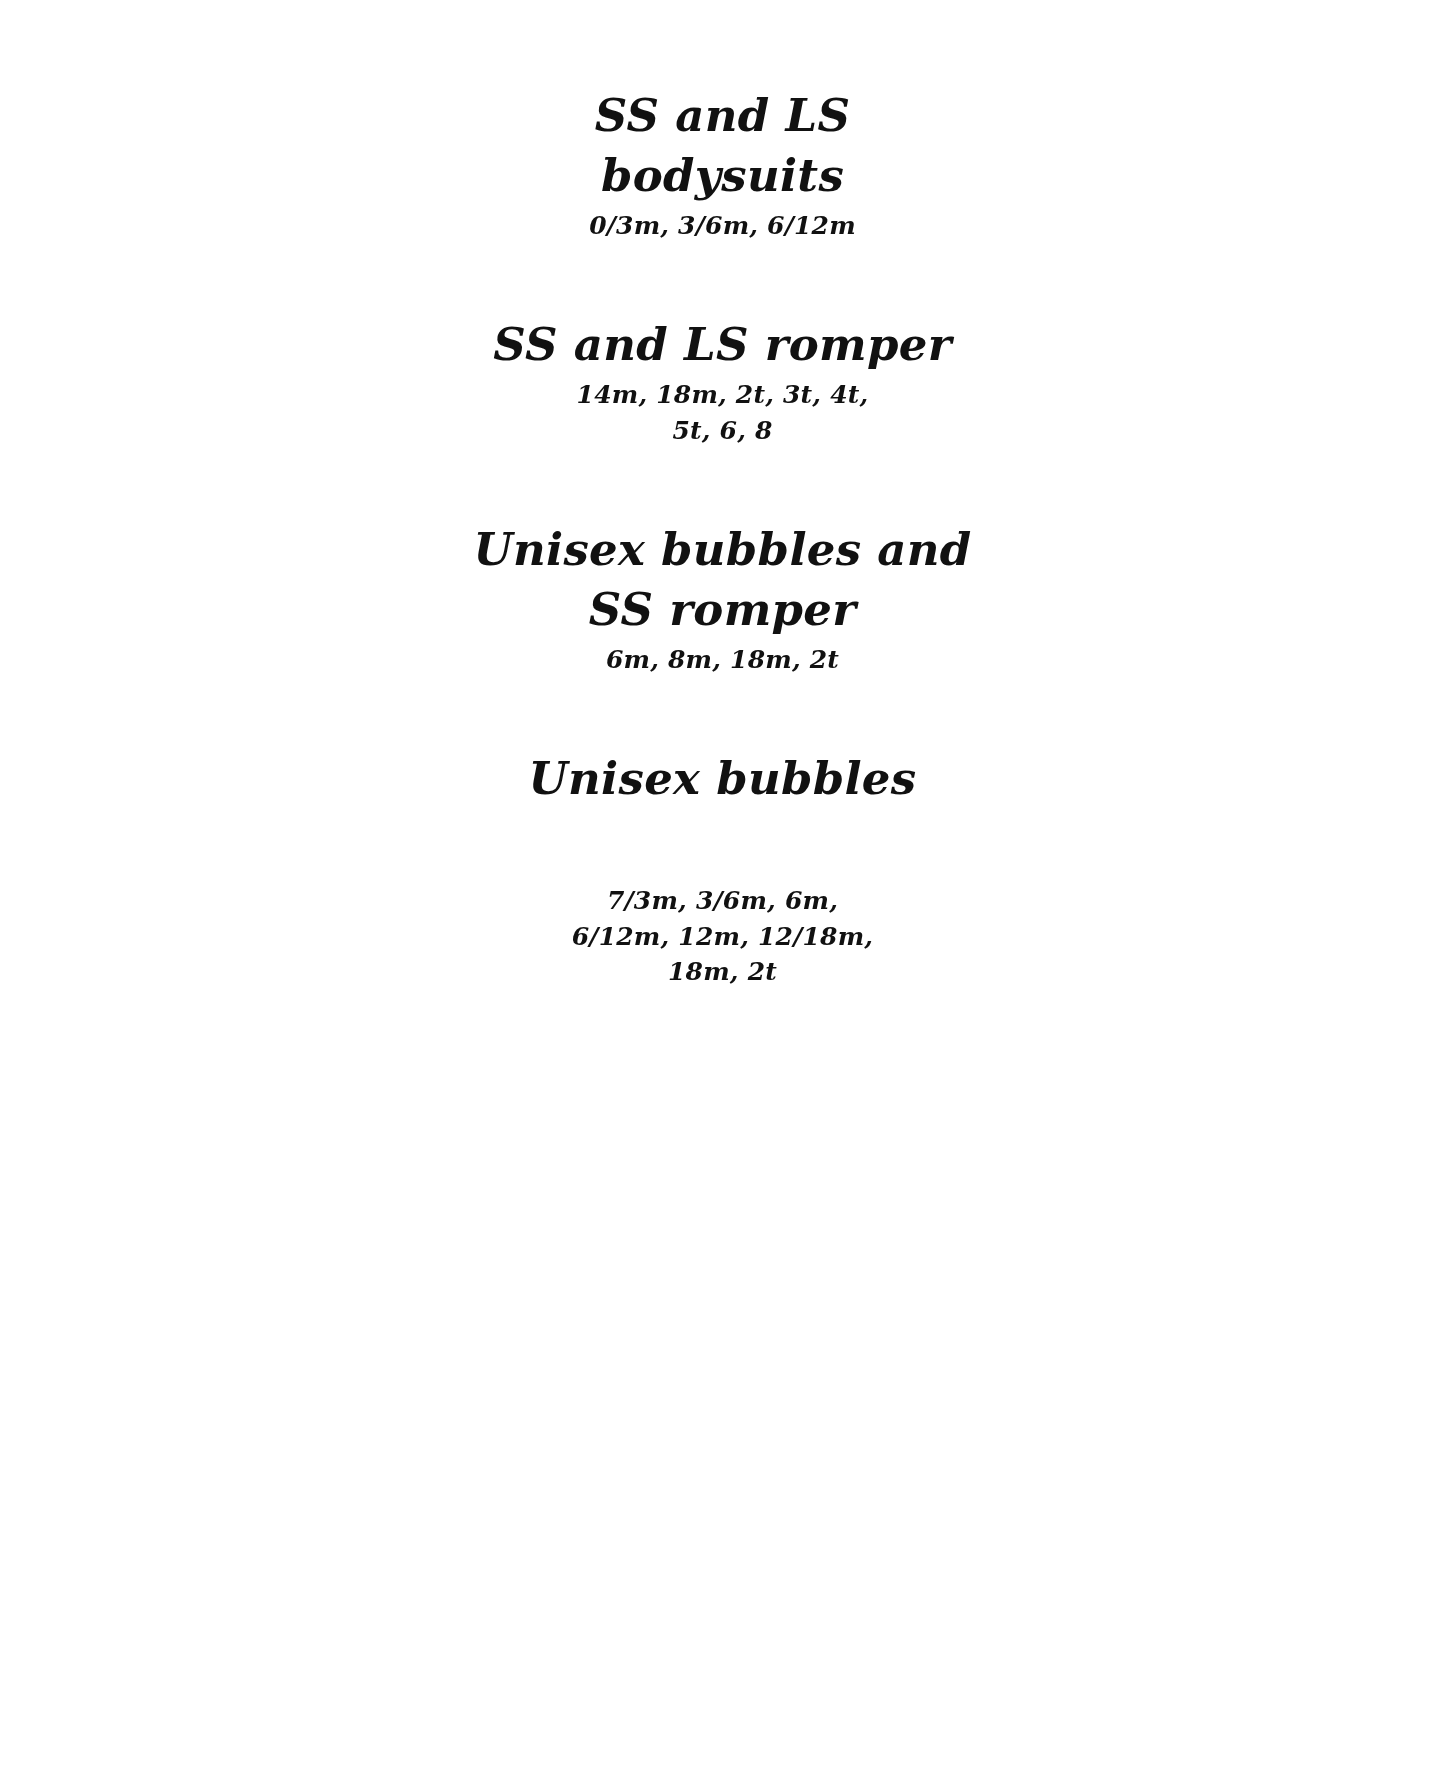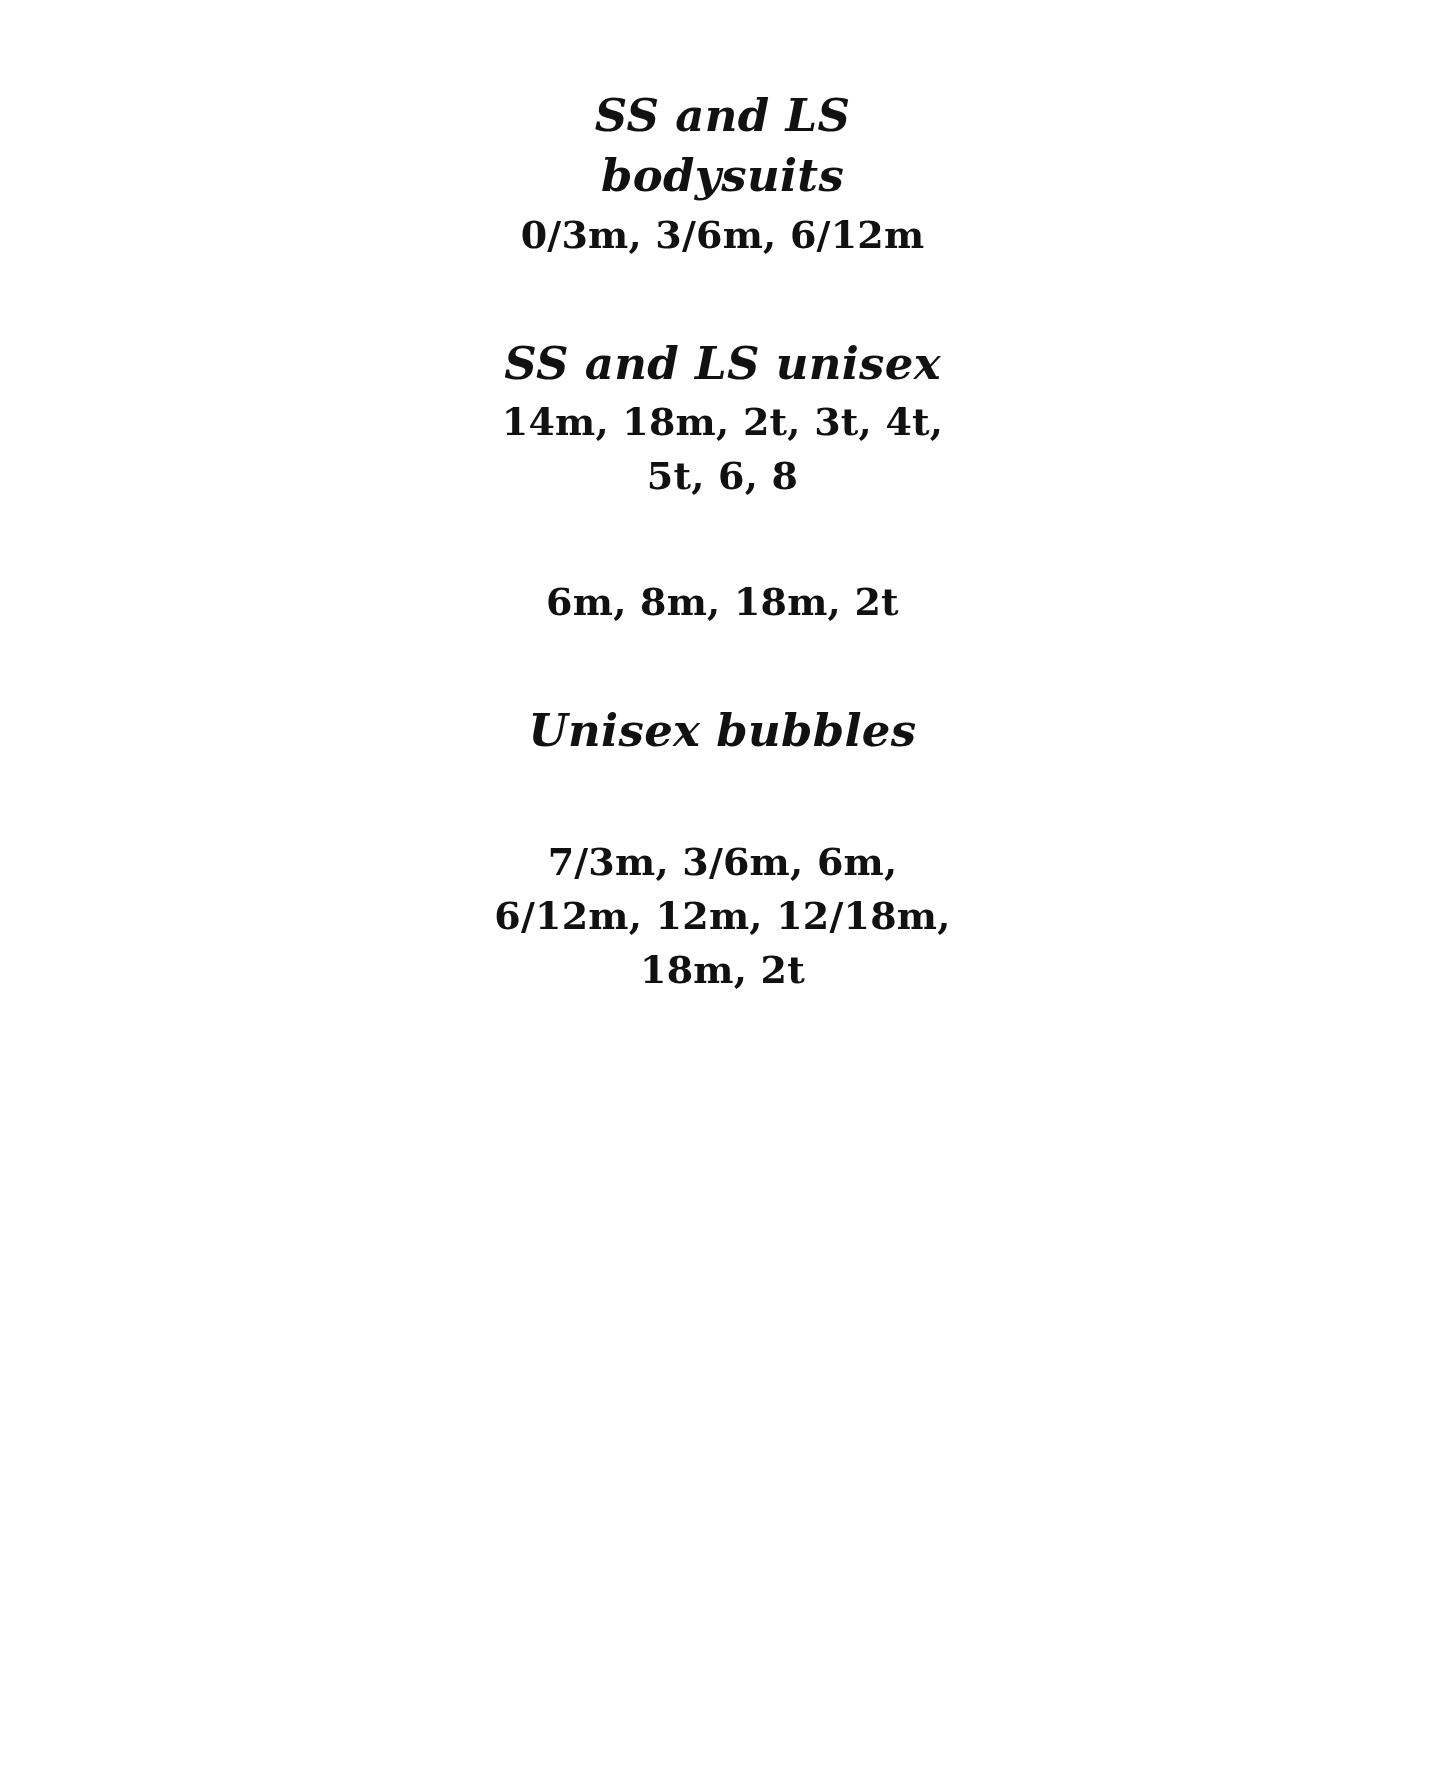--- a/index.html
+++ b/index.html
@@ -34,46 +34,49 @@
   .title {
     font-style: italic;
     font-weight: 700;
     font-size: 45px;
     line-height: 1.33;
     letter-spacing: 0.3px;
     margin: 0 0 2px 0;
     white-space: pre-line;
   }
   .sizes {
+    font-style: italic;
     font-weight: 700;
-    font-size: 38px;
+    font-size: 25px;
     line-height: 1.42;
     letter-spacing: 0.2px;
     margin: 0;
     white-space: pre-line;
   }
 </style>
 </head>
 <body>
 
 <div class="page">
 
   <div class="section">
     <p class="title">SS and LS
 bodysuits</p>
     <p class="sizes">0/3m, 3/6m, 6/12m</p>
   </div>
 
   <div class="section">
-    <p class="title">SS and LS unisex</p>
+    <p class="title">SS and LS romper</p>
     <p class="sizes">14m, 18m, 2t, 3t, 4t,
 5t, 6, 8</p>
   </div>
 
   <div class="section">
+    <p class="title">Unisex bubbles and
+SS romper</p>
     <p class="sizes">6m, 8m, 18m, 2t</p>
   </div>
 
   <div class="section">
     <p class="title">Unisex bubbles</p>
   </div>
 
   <div class="section">
     <p class="sizes">7/3m, 3/6m, 6m,
 6/12m, 12m, 12/18m,

